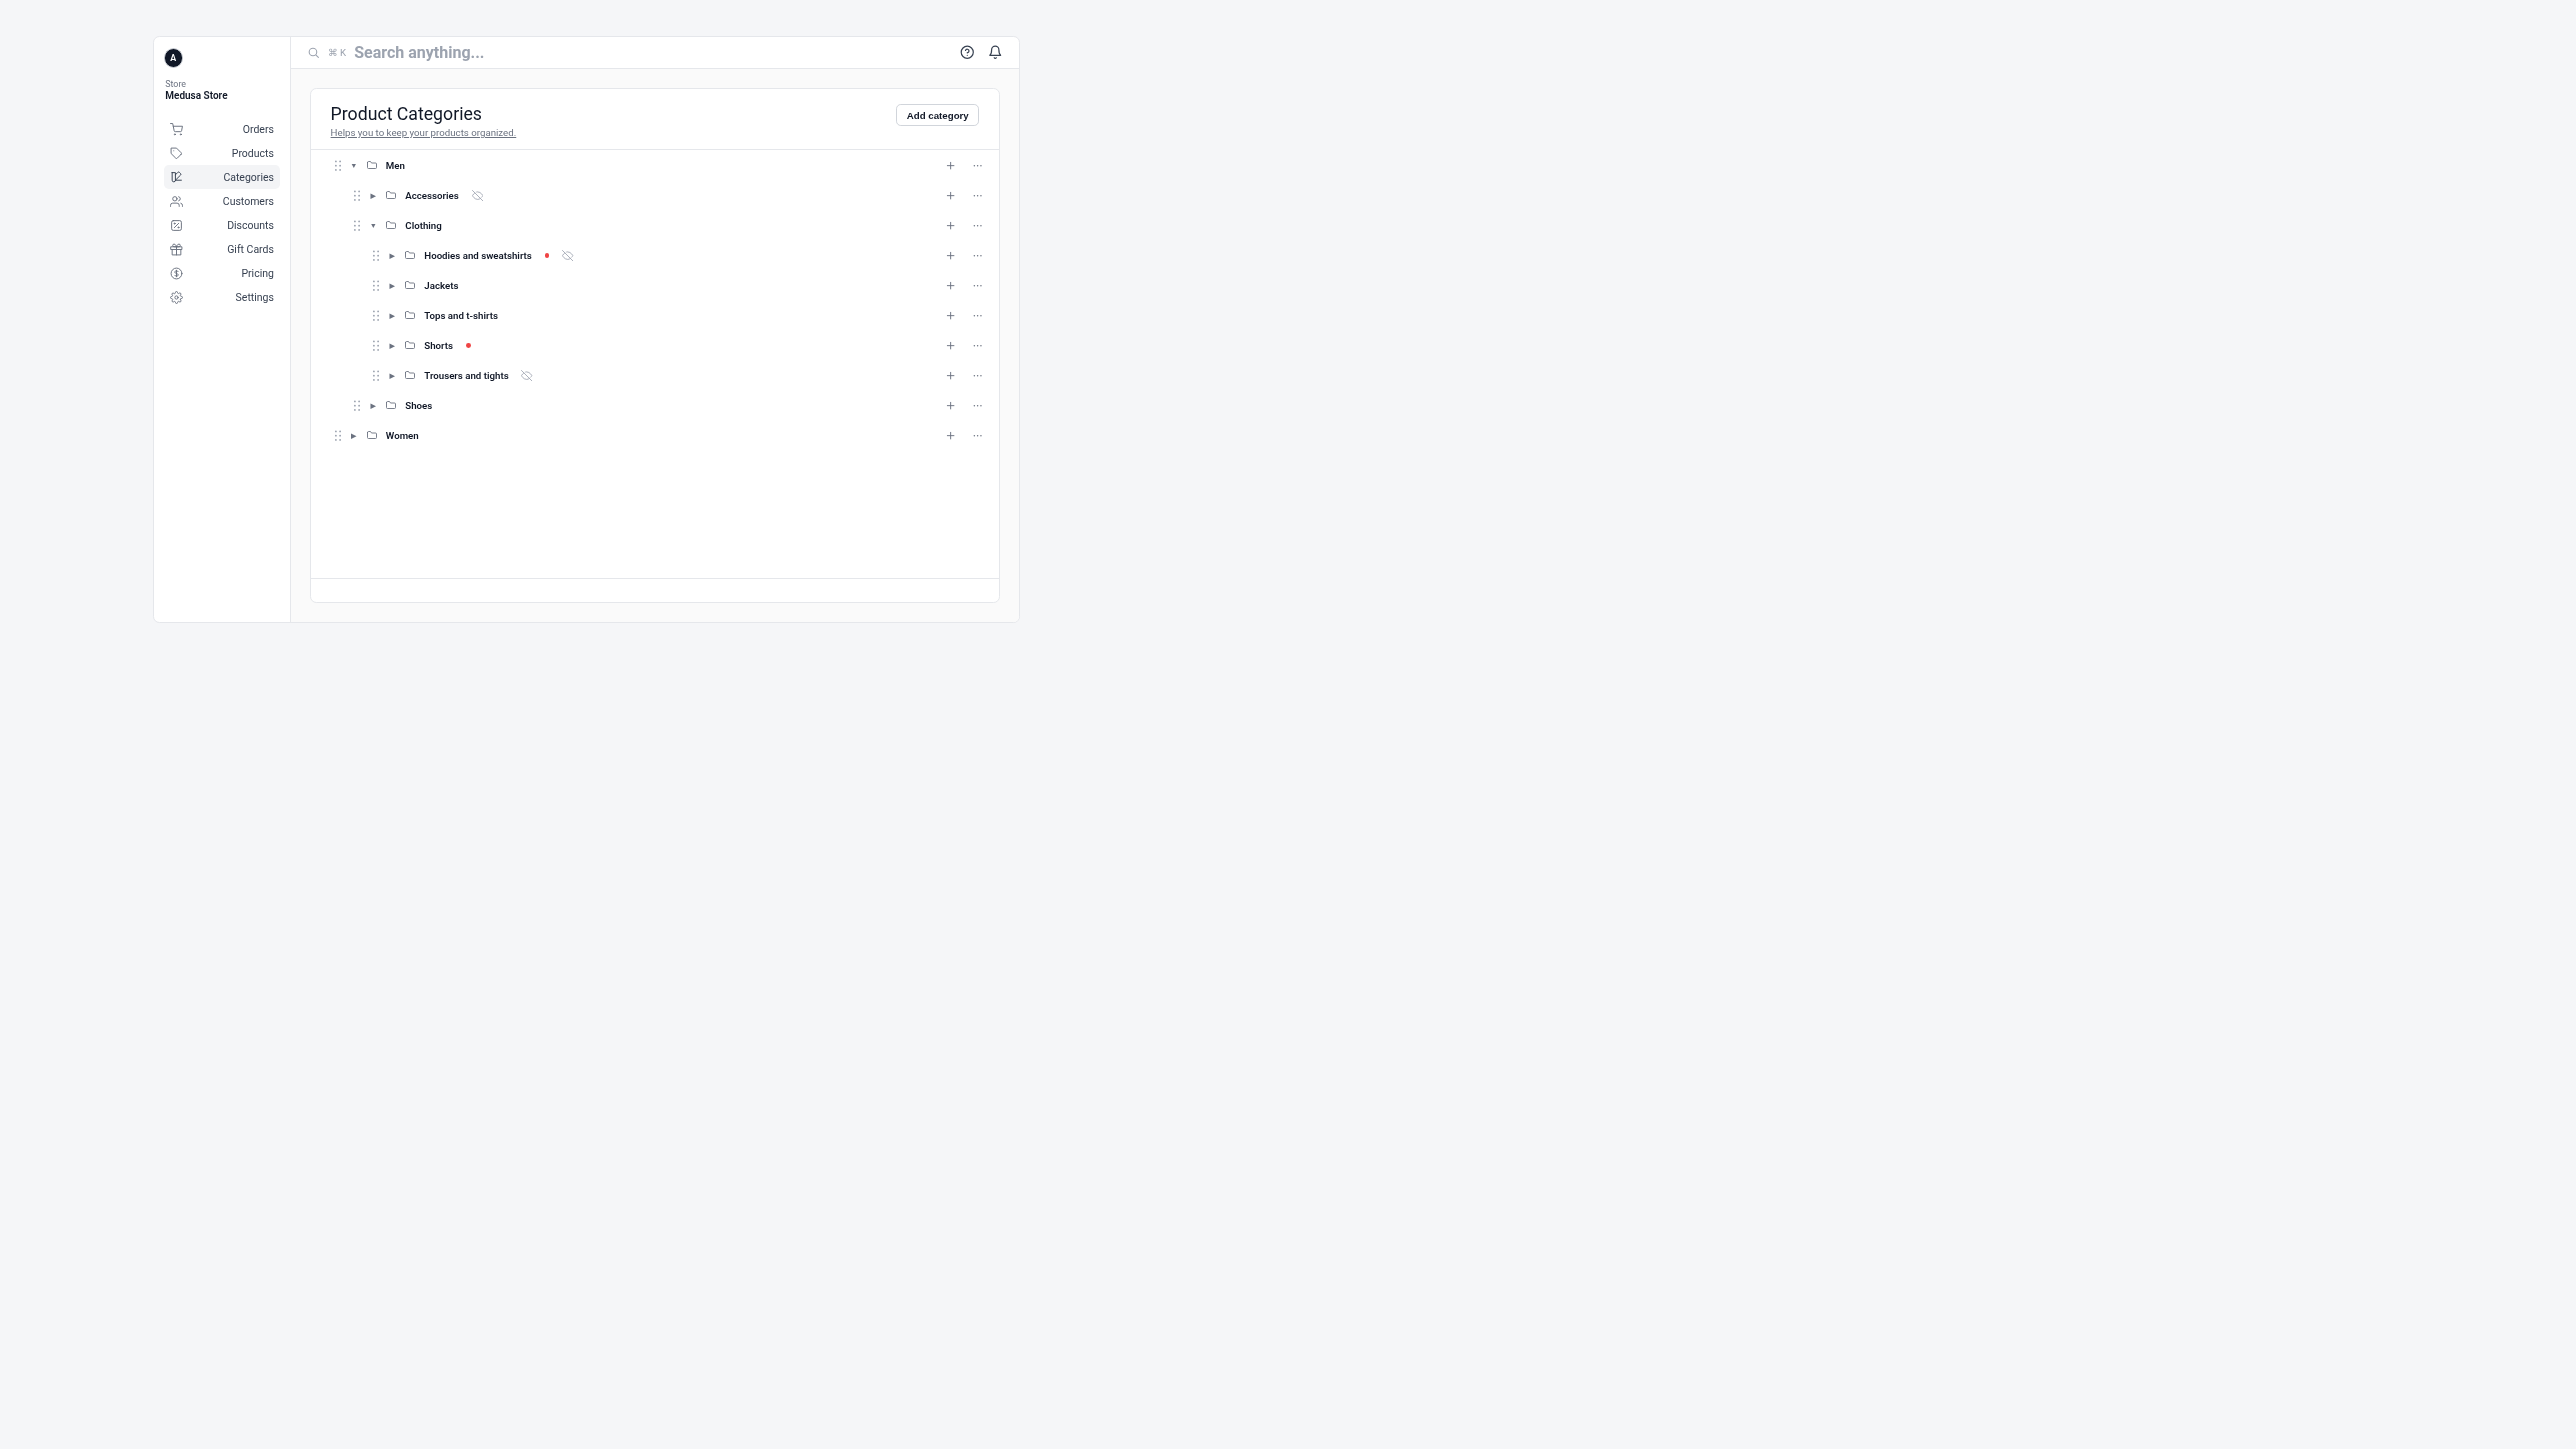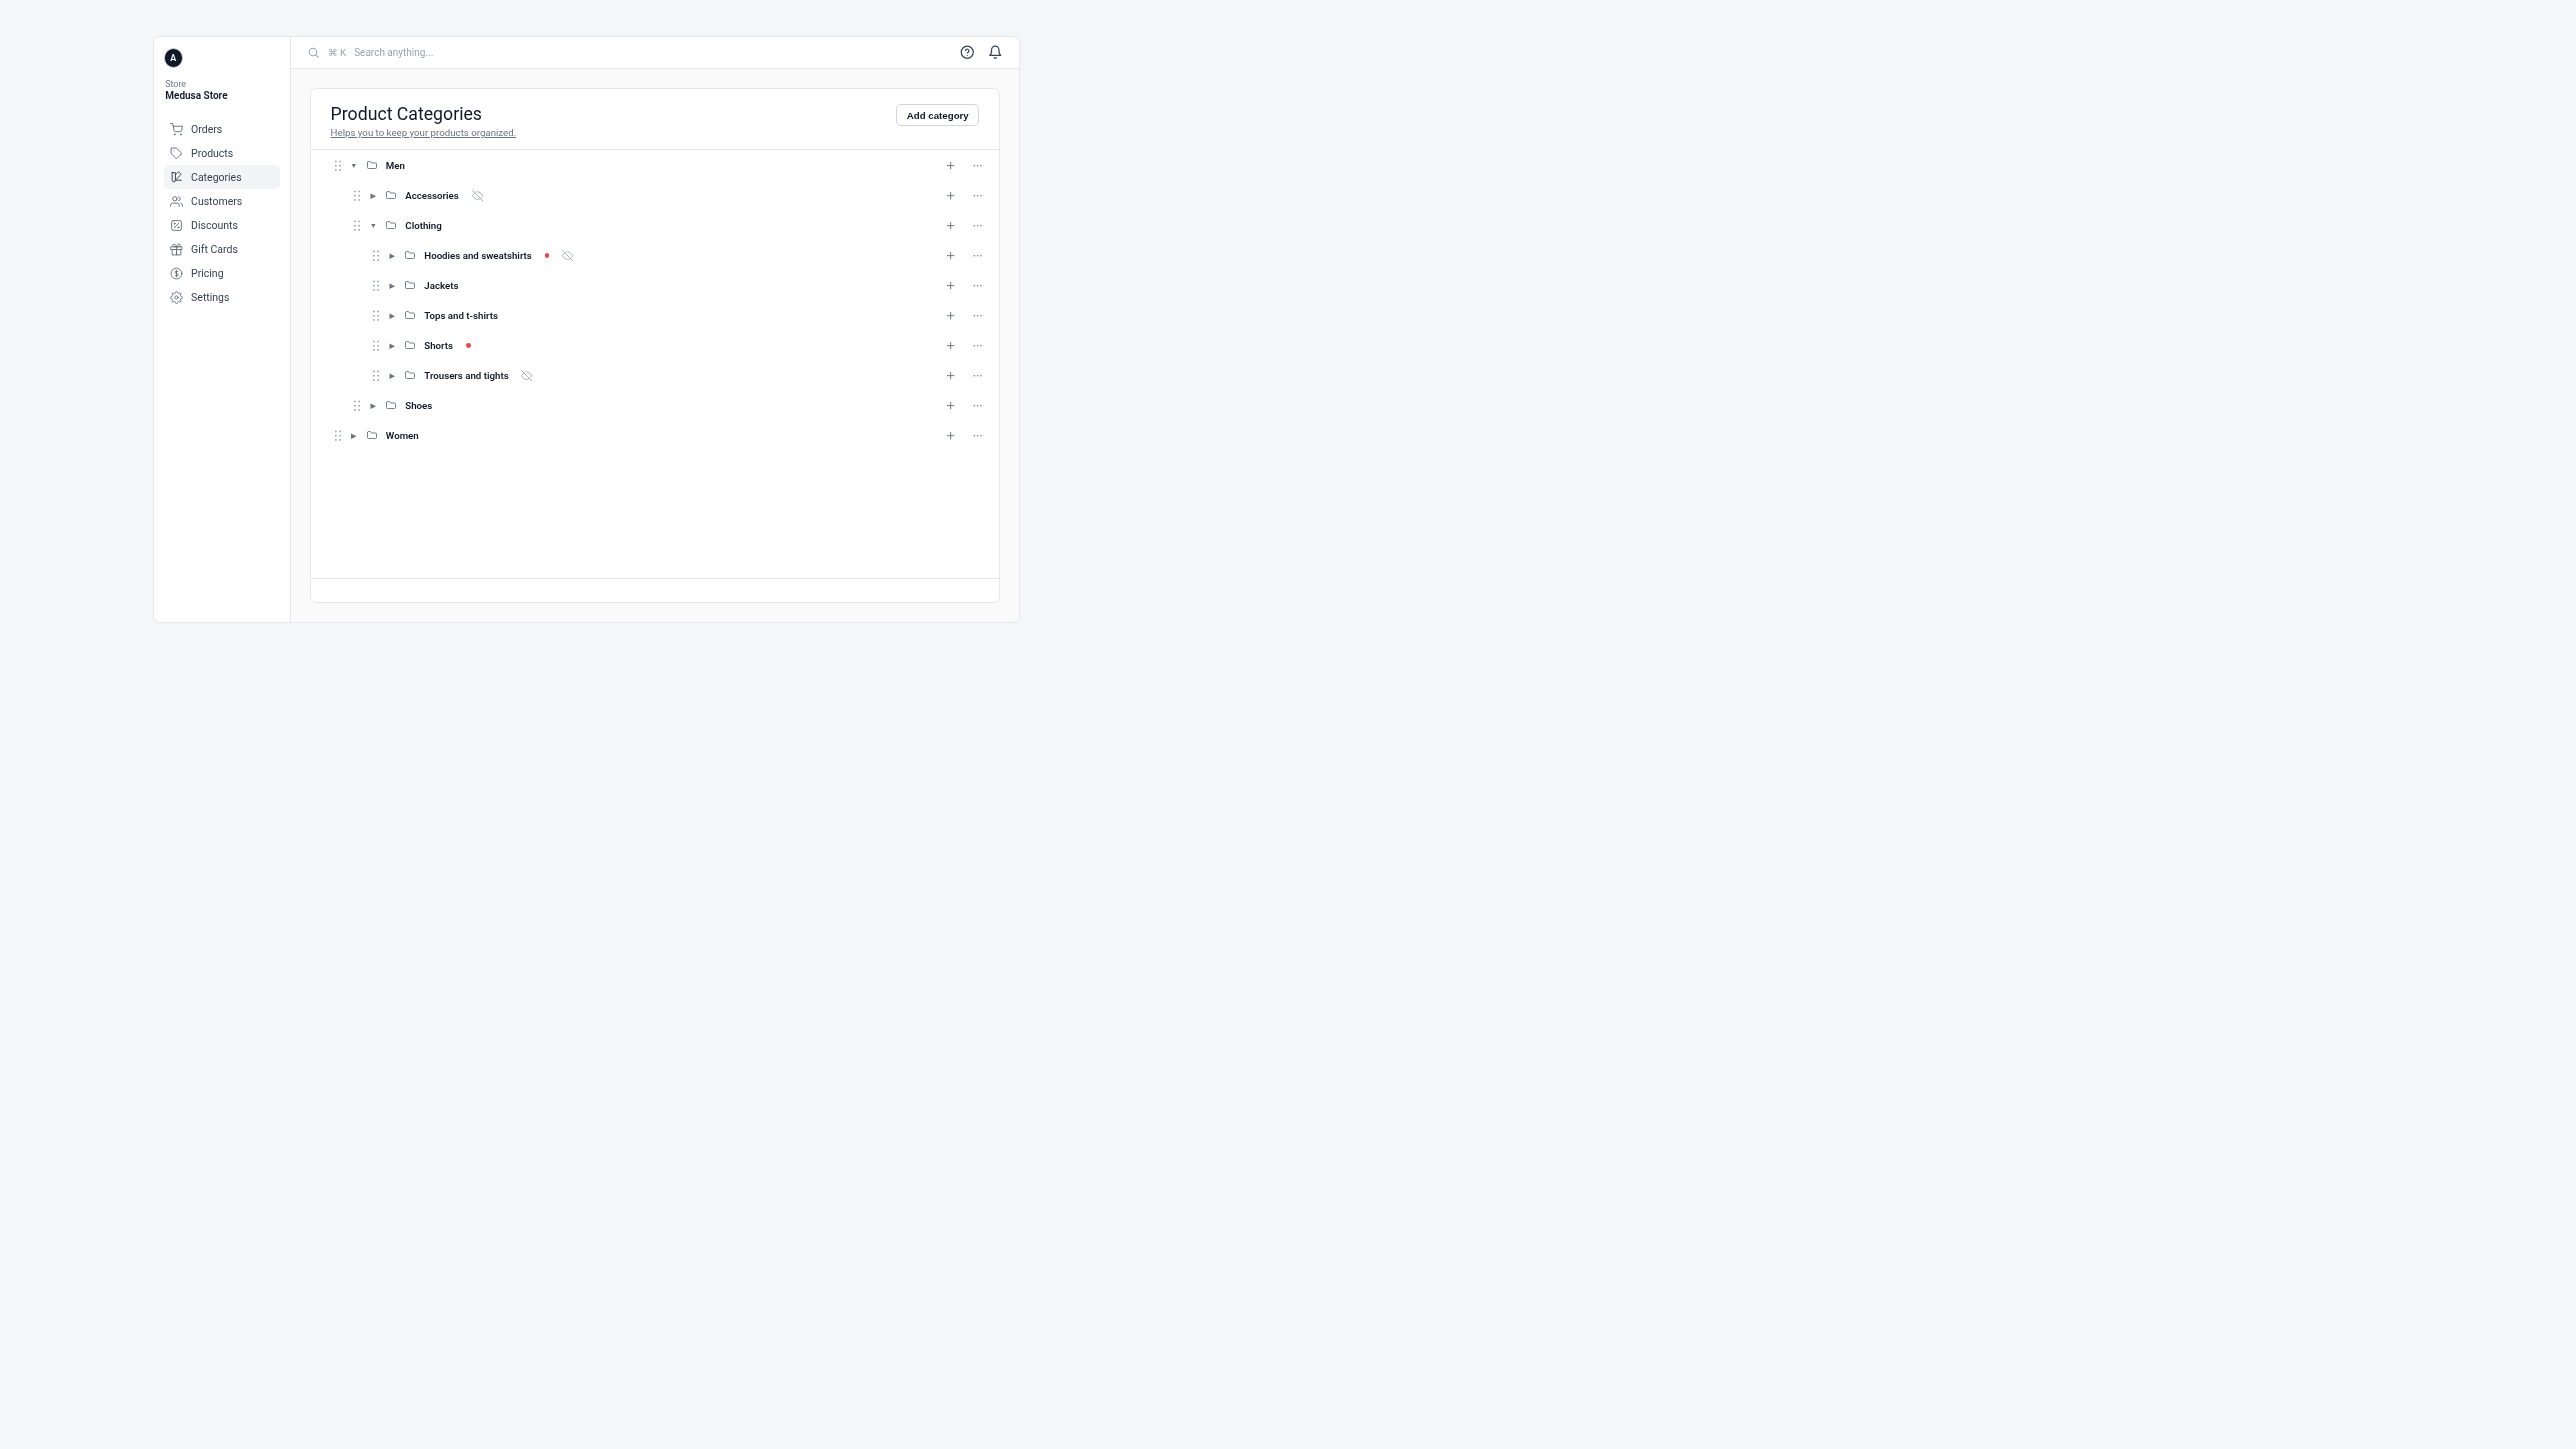--- a/index.html
+++ b/index.html
@@ -61,20 +61,21 @@
   .nav-item {
     display: flex;
     align-items: center;
     gap: 8px;
     height: 24px;
     padding: 0 6.4px;
     border-radius: 4.8px;
     color: #374151;
     font-size: 10.5px;
     cursor: pointer;
+    justify-content: space-between;
   }
   .nav-item.active {
     background: #f3f4f6;
   }
   .nav-item .nav-icon {
     color: #6b7280;
     display: inline-flex;
   }
   .nav-item.active .nav-icon { color: #374151; }
   
@@ -95,22 +96,23 @@
     align-items: center;
     gap: 8px;
     color: #9ca3af;
     flex: 1;
   }
   .kbd {
     font-size: 9.7px;
     color: #9ca3af;
   }
   .search-placeholder {
-    font-size: 10px;
+    font-size: 16px;
     color: #9ca3af;
+    font-weight: bold;
   }
   .topbar-actions {
     display: flex;
     gap: 11.3px;
     color: #374151;
   }
   .content-area {
     flex: 1;
     padding: 19.3px 19.3px;
     background: #fafafa;

